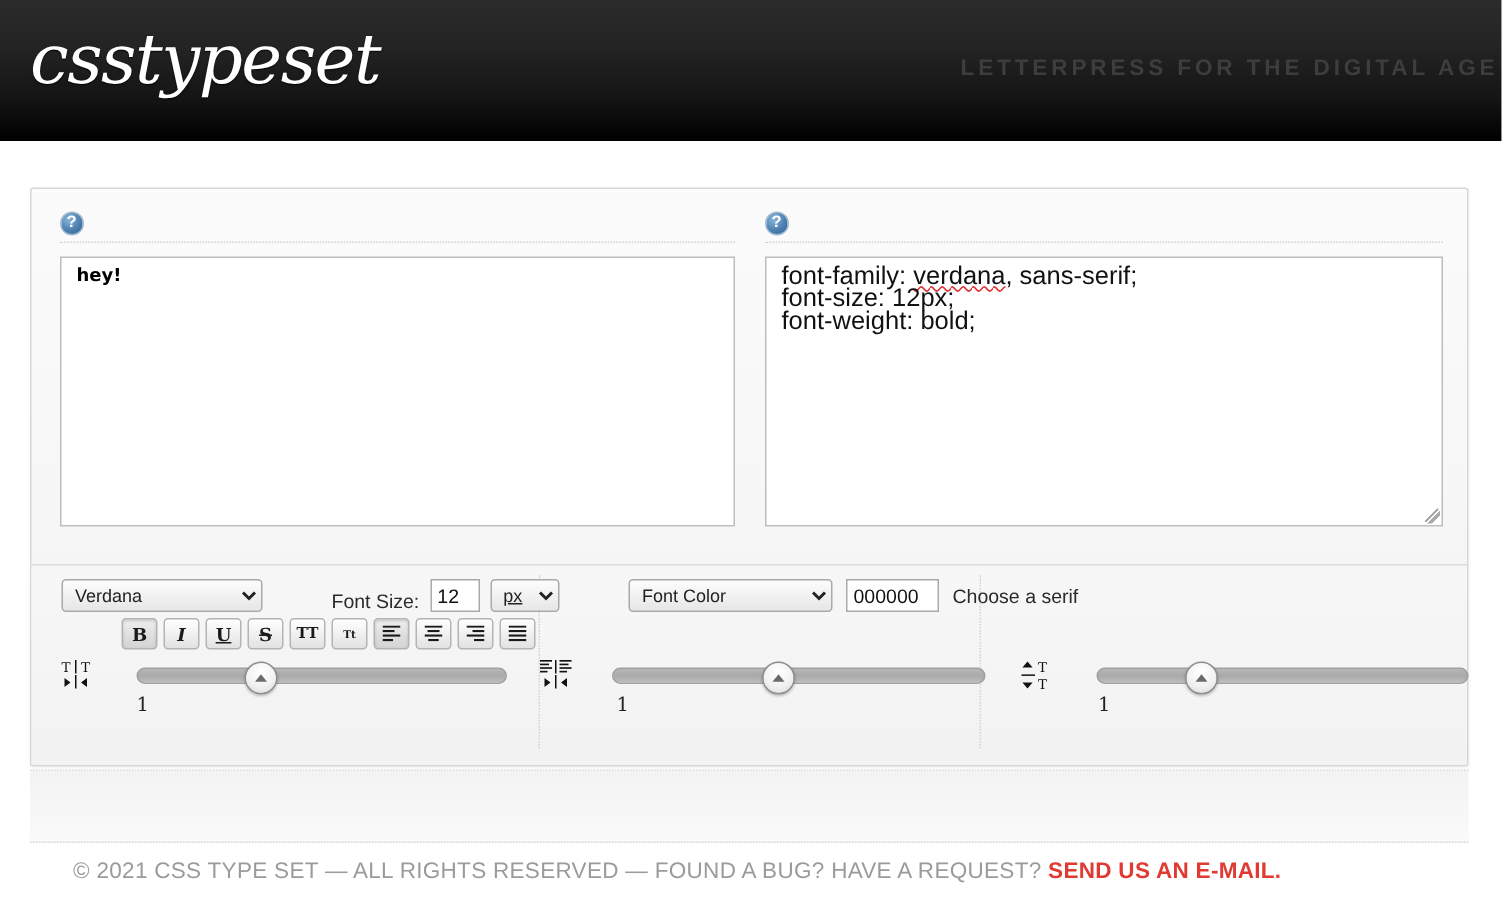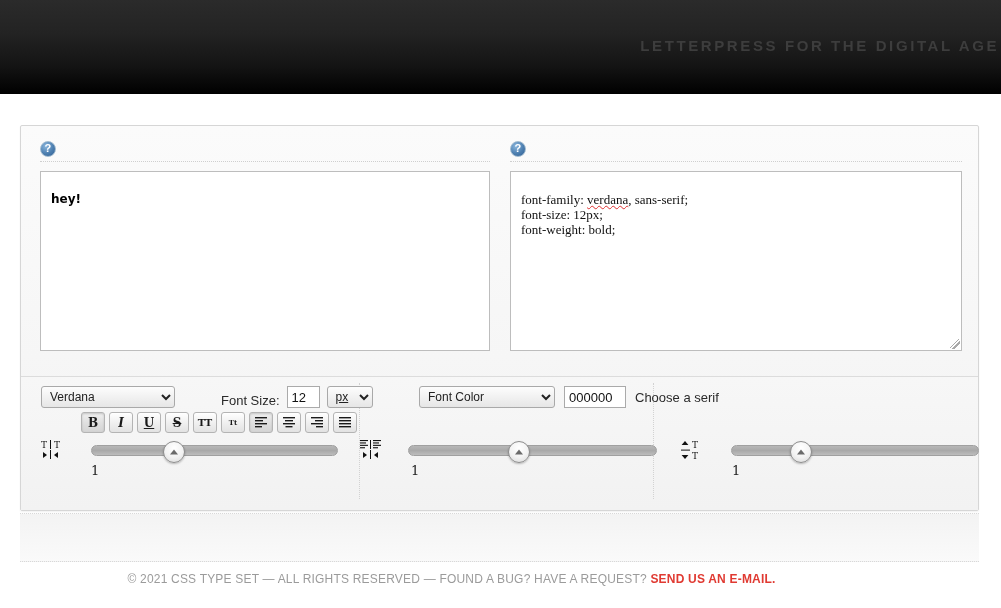--- a/index.html
+++ b/index.html
@@ -121,35 +121,35 @@
     margin: 4px 0 0 0;
   }
 
   .txtbox {
     margin-top: 8px;
     box-sizing: border-box;
     width: 100%;
     height: 180px;
     background: #ffffff;
     border: 1px solid #bdbdbd;
-    padding: 20px 10px;
+    padding: 4px 10px;
     overflow: hidden;
     position: relative;
   }
   .txtbox-input {
     font-family: "Verdana", "DejaVu Sans", sans-serif;
     font-size: 12px;
     font-weight: bold;
     color: #000000;
     line-height: 1.2;
     white-space: pre-wrap;
   }
   .css-out {
-    font-family: Liberation Serif, serif;
-    font-size: 13px;
+    font-family: Liberation Sans, sans-serif;
+    font-size: 17px;
     color: #111111;
     line-height: 15px;
     white-space: pre;
   }
   .spell {
     text-decoration: underline;
     text-decoration-style: wavy;
     text-decoration-color: #e03030;
     text-decoration-thickness: 1px;
   }
@@ -349,36 +349,37 @@
   }
 
   
   .footer {
     position: absolute;
     left: 0;
     top: 478px;
     width: 903px;
     text-align: center;
     font-family: "Liberation Sans", sans-serif;
-    font-size: 12px;
+    font-size: 15px;
     letter-spacing: 0.2px;
     color: #9b9b9b;
     text-transform: uppercase;
     white-space: nowrap;
   }
   .footer a {
     color: #e03a32;
     font-weight: bold;
     text-decoration: none;
   }
 </style>
 </head>
 <body>
 
 <div class="header">
+  <div class="logo">csstypeset</div>
   <div class="tagline">Letterpress for the Digital Age</div>
 </div>
 
 <div class="page">
 
   <div class="panel">
 
     <div class="editor-area">
 
       <div class="col col-left">

